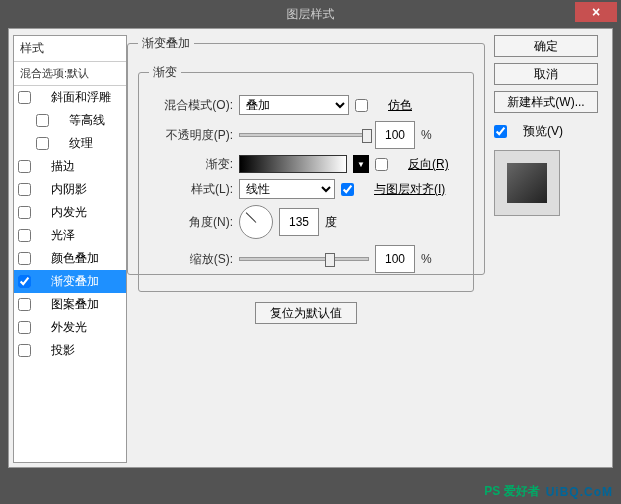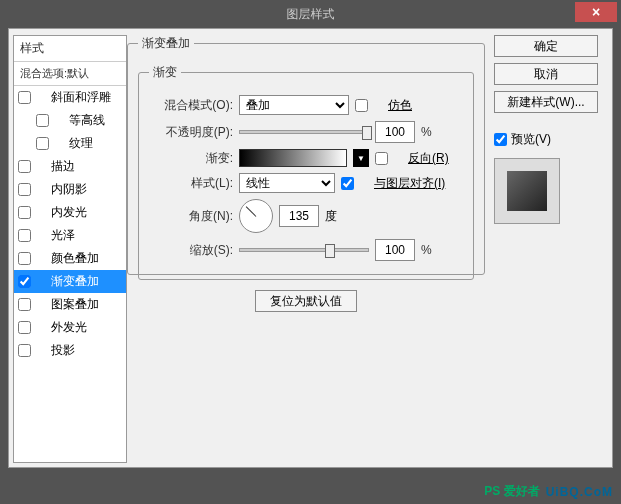--- a/index.html
+++ b/index.html
@@ -18,32 +18,32 @@
 .style-item input[type=checkbox] { width: 13px; height: 13px; }
 .center-panel { position: absolute; left: 118px; top: 6px; width: 358px; height: 240px; border: 1px solid #999; border-radius: 3px; background: #f0f0f0; padding: 8px 10px; }
 .center-panel legend { padding: 0 4px; color: #333; }
 .inner-group { border: 1px solid #999; border-radius: 3px; margin-top: 4px; padding: 8px 10px 12px; }
 .inner-group legend { padding: 0 4px; }
 .row { display: flex; align-items: center; margin: 6px 0; gap: 6px; }
 .row-label { width: 84px; text-align: right; color: #333; }
 select { height: 20px; border: 1px solid #888; background: #fff; padding: 0 2px; }
 .slider-track { flex: 0 0 130px; height: 4px; background: #ccc; border: 1px solid #999; position: relative; }
 .slider-thumb { position: absolute; top: -5px; width: 10px; height: 14px; background: #eee; border: 1px solid #666; }
-.num-input { width: 40px; height: 22px; border: 1px solid #888; text-align: center; background: #fff; }
+.num-input { width: 40px; height: 28px; border: 1px solid #888; text-align: center; background: #fff; }
 .pct { color: #333; }
 .gradient-swatch { width: 108px; height: 18px; border: 1px solid #333; background: linear-gradient(to right, #000, #fff); }
 .grad-arrow { width: 16px; height: 18px; background: #000; display: flex; align-items: center; justify-content: center; color: #fff; font-size: 8px; }
 .check { display: flex; align-items: center; gap: 20px; text-decoration: underline; }
 .angle-dial { width: 34px; height: 34px; border: 1px solid #888; border-radius: 50%; position: relative; background: #fff; }
 .angle-line { position: absolute; left: 50%; top: 50%; width: 14px; height: 1px; background: #333; transform-origin: left center; transform: rotate(-135deg); }
 .btn-row { display: flex; gap: 10px; justify-content: center; margin-top: 10px; }
 .btn { height: 22px; padding: 0 14px; border: 1px solid #888; background: #f4f4f4; cursor: pointer; }
 .right-panel { position: absolute; right: 6px; top: 6px; width: 112px; display: flex; flex-direction: column; gap: 6px; align-items: flex-start; }
 .rbtn { width: 104px; height: 22px; border: 1px solid #888; background: #f4f4f4; cursor: pointer; }
-.preview-check { display: flex; align-items: center; gap: 4px; margin-top: 12px; }
+.preview-check { display: flex; align-items: center; gap: 16px; margin-top: 4px; }
 .preview-box { width: 66px; height: 66px; border: 1px solid #999; background: #ddd; display: flex; align-items: center; justify-content: center; margin-top: 4px; }
 .preview-fill { width: 40px; height: 40px; background: linear-gradient(135deg, #666, #222); }
 .watermark { position: absolute; right: 8px; bottom: 4px; color: #0a6; font-weight: bold; font-size: 16px; display: flex; align-items: center; gap: 6px; }
 .watermark .url { color: #069; letter-spacing: 1px; }
 </style>
 </head>
 <body>
 
 <div class="titlebar">
   <span class="titlebar-title">图层样式</span>

